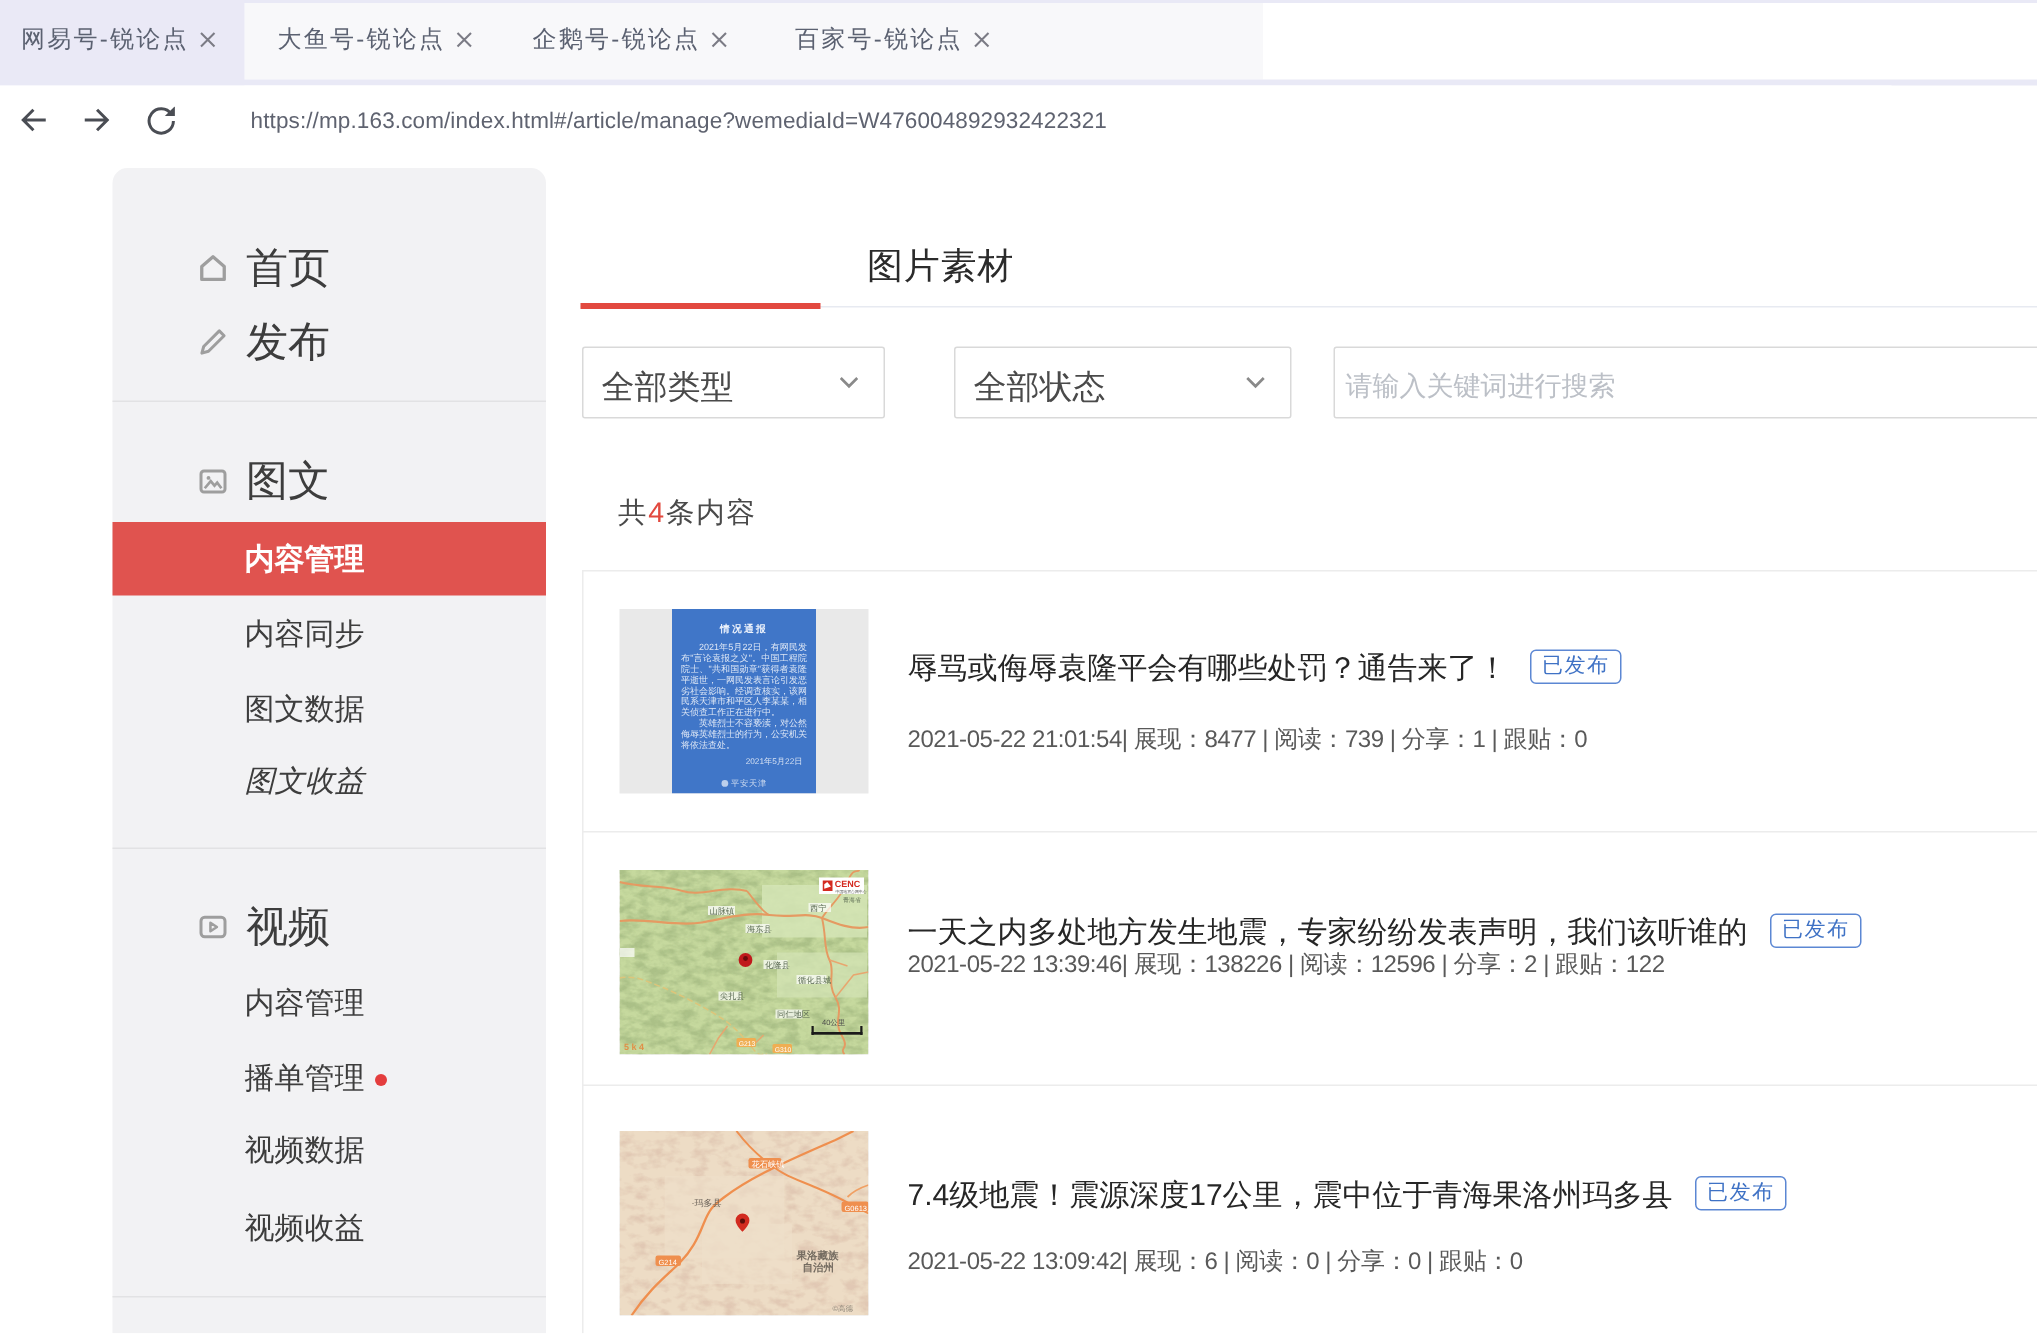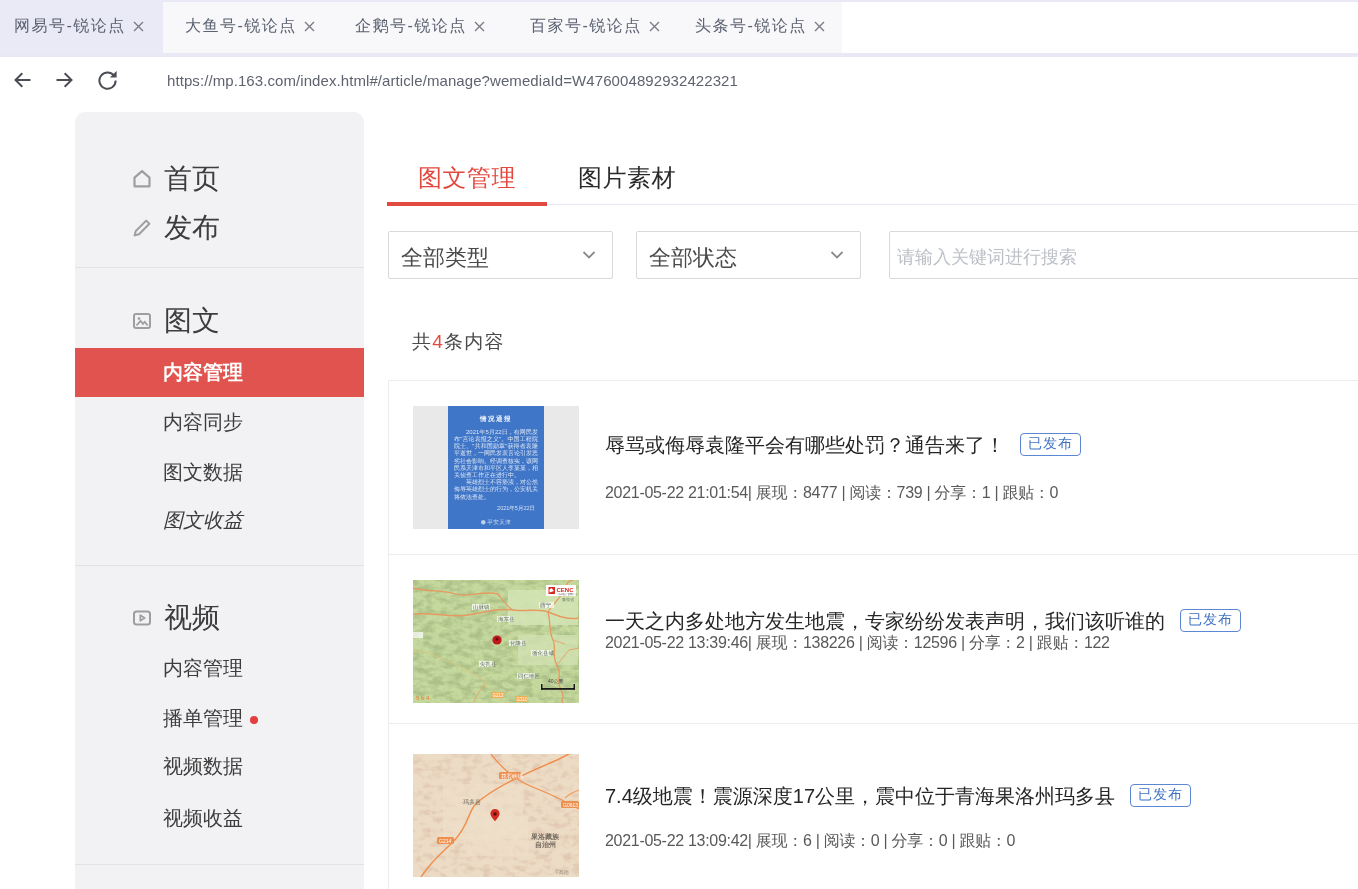--- a/index.html
+++ b/index.html
@@ -86,25 +86,20 @@
     <div class="tab" style="left:355px;">企鹅号-锐论点<span class="x">
           <svg width="11" height="11">
             <path d="M1 1 L10 10 M10 1 L1 10" stroke="#7b7b85" stroke-width="1.4"></path>
           </svg>
         </span></div>
     <div class="tab" style="left:518px;margin-left:12px;">百家号-锐论点<span class="x">
           <svg width="11" height="11">
             <path d="M1 1 L10 10 M10 1 L1 10" stroke="#7b7b85" stroke-width="1.4"></path>
           </svg>
         </span></div>
-    <div class="tab" style="left:695px;">头条号-锐论点<span class="x">
-          <svg width="11" height="11">
-            <path d="M1 1 L10 10 M10 1 L1 10" stroke="#7b7b85" stroke-width="1.4"></path>
-          </svg>
-        </span></div>
   </div>
 
   <div class="addrbar">
     <svg class="navico" style="left:14px; top:15px;" width="17" height="16" viewBox="0 0 17 16">
         <path d="M16.5 8 H1.5 M8.3 1.2 L1.5 8 L8.3 14.8" fill="none" stroke="#4a4d54" stroke-width="2"></path>
       </svg>
     <svg class="navico" style="left:56px; top:15px;" width="17" height="16" viewBox="0 0 17 16">
         <path d="M0.5 8 H15.5 M8.7 1.2 L15.5 8 L8.7 14.8" fill="none" stroke="#4a4d54" stroke-width="2"></path>
       </svg>
     <svg class="navico" style="left:98px; top:14px;" width="19" height="19" viewBox="0 0 19 19">
@@ -150,26 +145,25 @@
         </svg>
       <span class="txt1">视频</span>
     </div>
     <div class="s-sub" style="top:543px;">内容管理</div>
     <div class="s-sub" style="top:593px;">播单管理<span class="reddot"></span></div>
     <div class="s-sub" style="top:641px;">视频数据</div>
     <div class="s-sub" style="top:693px;">视频收益</div>
     <div class="s-sep" style="top:752px;"></div>
   </div>
 
-  <div class="m-tab1">图文管理</div>
   <div class="m-tab2">图片素材</div>
   <div class="m-tabline"></div>
   <div class="m-underline"></div>
 
-  <div class="dd" style="left:388px; width:225px;">
+  <div class="dd" style="left:388px; width:202px;">
       <span class="lbl">全部类型</span>
     <svg class="chev" width="14" height="9">
         <path d="M1.5 1.5 L7 7 L12.5 1.5" fill="none" stroke="#8a8a8a" stroke-width="1.8"></path>
       </svg>
   </div>
   <div class="dd" style="left:636px; width:225px;">
       <span class="lbl">全部状态</span>
     <svg class="chev" width="14" height="9">
         <path d="M1.5 1.5 L7 7 L12.5 1.5" fill="none" stroke="#8a8a8a" stroke-width="1.8"></path>
       </svg>

